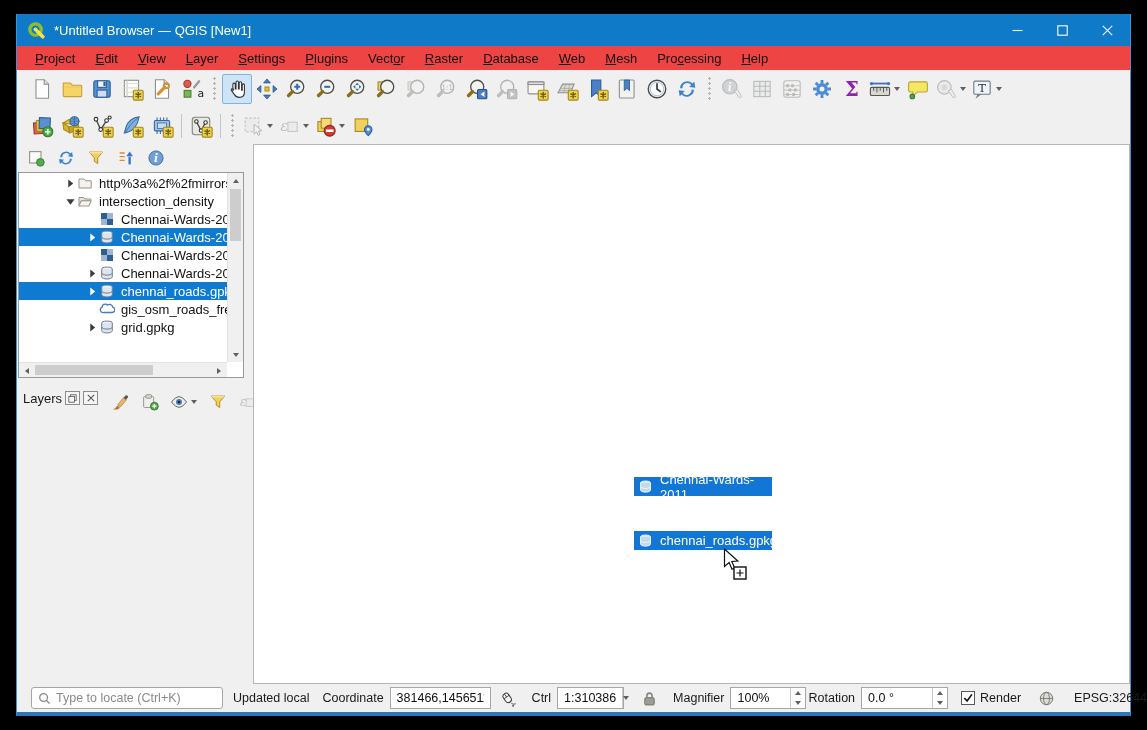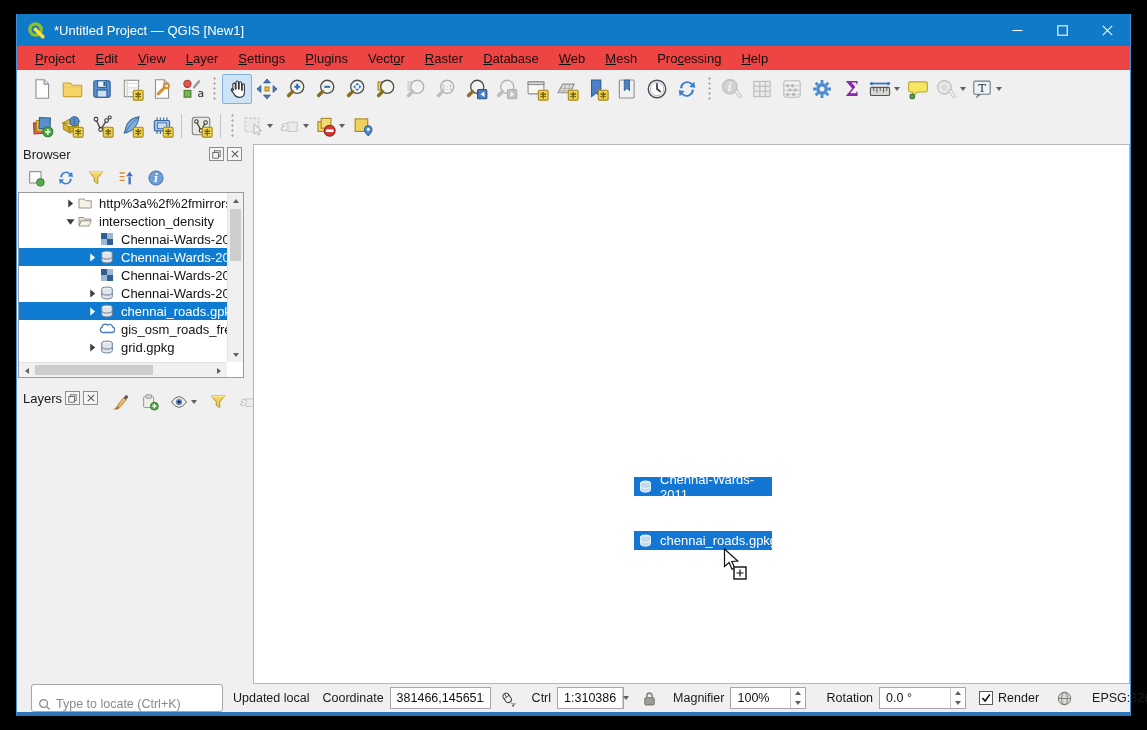--- a/index.html
+++ b/index.html
@@ -89,22 +89,22 @@
   .drag-item { position:absolute; width:138px; height:19px; background:#1176d4; color:#fff;
     display:flex; align-items:center; font-size:13px; padding-left:4px; }
   .drag-item .tr-icon { margin-right:7px; width:15px; height:15px; }
   .drag-item .tr-icon svg { width:15px; height:15px; }
   .cursor { position:absolute; left:469px; top:403px; width:18px; height:26px; }
   .plusbox { position:absolute; left:479px; top:421px; width:14px; height:14px; }
 
   
   .statusbar { height:28px; flex:none; display:flex; align-items:center; padding:0 8px 0 14px;
     font-size:12.5px; color:#1a1a1a; background:#f0f0f0; }
-  .locate { width:192px; height:28px; border:1px solid #a6a6a6; border-radius:3px; background:#fff;
-    display:flex; align-items:flex-end; padding:0 6px; gap:5px; flex:none; }
+  .locate { width:192px; height:22px; border:1px solid #a6a6a6; border-radius:3px; background:#fff;
+    display:flex; align-items:center; padding:0 6px; gap:5px; flex:none; }
   .locate svg { width:13px; height:13px; flex:none; }
   .locate input { border:none; outline:none; flex:1; min-width:0; font-size:12.5px; font-family:"Liberation Sans",sans-serif; color:#444; background:transparent; }
   .locate input::placeholder { color:#8a8a8a; }
   .sb-label { flex:none; }
   .sb-box { height:22px; border:1px solid #a6a6a6; background:#fff; display:flex; align-items:center; flex:none; }
   .sb-box .val { padding:0 6px; flex:1; font-size:12.5px; color:#111; white-space:nowrap; }
   .sb-box input { border:none; outline:none; width:100%; font-size:12.5px; font-family:"Liberation Sans",sans-serif; color:#111; padding:0 6px; }
   .combo-arrow { width:18px; height:100%; border-left:1px solid #c9c9c9; display:flex; align-items:center; justify-content:center; }
   .spin { width:15px; height:100%; border-left:1px solid #c9c9c9; display:flex; flex-direction:column; }
   .sb-icon { width:19px; height:19px; flex:none; }
@@ -117,21 +117,21 @@
 <div class="window">
 
   <div class="titlebar">
     <span class="qgis-logo">
       <svg viewBox="0 0 22 22">
           <circle cx="10.5" cy="10.5" r="6.3" fill="none" stroke="#8fbf26" stroke-width="3.6"></circle>
           <path d="M12.5 12.5l6 6" stroke="#f4e14d" stroke-width="4" stroke-linecap="round"></path>
           <circle cx="10.5" cy="10.5" r="2.2" fill="#f4e14d"></circle>
         </svg>
     </span>
-    <span class="title">*Untitled Project — QGIS [New1]</span>
+    <span class="title">*Untitled Browser — QGIS [New1]</span>
     <div class="win-controls">
       <div class="win-btn">
           <svg width="11" height="11" viewBox="0 0 11 11">
             <path d="M0.5 5.5h10" stroke="#fff" stroke-width="1.1"></path>
           </svg>
         </div>
       <div class="win-btn">
           <svg width="11" height="11" viewBox="0 0 11 11">
             <rect x="0.8" y="0.8" width="9.4" height="9.4" fill="none" stroke="#fff" stroke-width="1.1"></rect>
           </svg>
@@ -619,35 +619,20 @@
             <circle cx="15.8" cy="14.2" r="1.3" fill="#fff"></circle>
           </svg>
         </span>
       </div>
     </div>
 
   <div class="main">
     <div class="dock">
 
       <div class="panel-browser">
-        <div class="panel-head">
-          <span class="panel-title">Browser</span>
-          <span class="spacer"></span>
-          <span class="phbtn">
-              <svg width="9" height="9" viewBox="0 0 11 11">
-                <rect x="3" y="1" width="7" height="7" fill="none" stroke="#555"></rect>
-                <rect x="1" y="3" width="7" height="7" fill="#f5f5f5" stroke="#555"></rect>
-              </svg>
-            </span>
-          <span class="phbtn">
-              <svg width="8" height="8" viewBox="0 0 10 10">
-                <path d="M1 1l8 8M9 1L1 9" stroke="#555" stroke-width="1.3"></path>
-              </svg>
-            </span>
-        </div>
         <div class="panel-tools" id="browser-tools">
             <div class="tbtn">
               <span class="ic ">
                 <svg viewBox="0 0 22 22">
                   <rect x="4" y="4" width="12.5" height="12.5" fill="#fdfdfb" stroke="#8f8f8f" stroke-width="1.2"></rect>
                   <circle cx="15.8" cy="15.8" r="4.2" fill="#58aa4e" stroke="#2e7a28"></circle>
                 </svg>
               </span>
             </div>
             <div class="tbtn">
@@ -1027,21 +1012,21 @@
       <span class="val">100%</span>
       <span class="spin">
           <span style="flex:1;display:flex;align-items:center;justify-content:center">
             <span class="tri u"></span>
           </span>
           <span style="flex:1;display:flex;align-items:center;justify-content:center">
             <span class="tri d"></span>
           </span>
         </span>
     </div>
-    <span class="sb-label" style="margin-left:20px">Rotation</span>
+    <span class="sb-label" style="margin-left:2px">Rotation</span>
     <div class="sb-box" style="width:87px;margin-left:6px">
       <span class="val">0.0 °</span>
       <span class="spin">
           <span style="flex:1;display:flex;align-items:center;justify-content:center">
             <span class="tri u"></span>
           </span>
           <span style="flex:1;display:flex;align-items:center;justify-content:center">
             <span class="tri d"></span>
           </span>
         </span>

